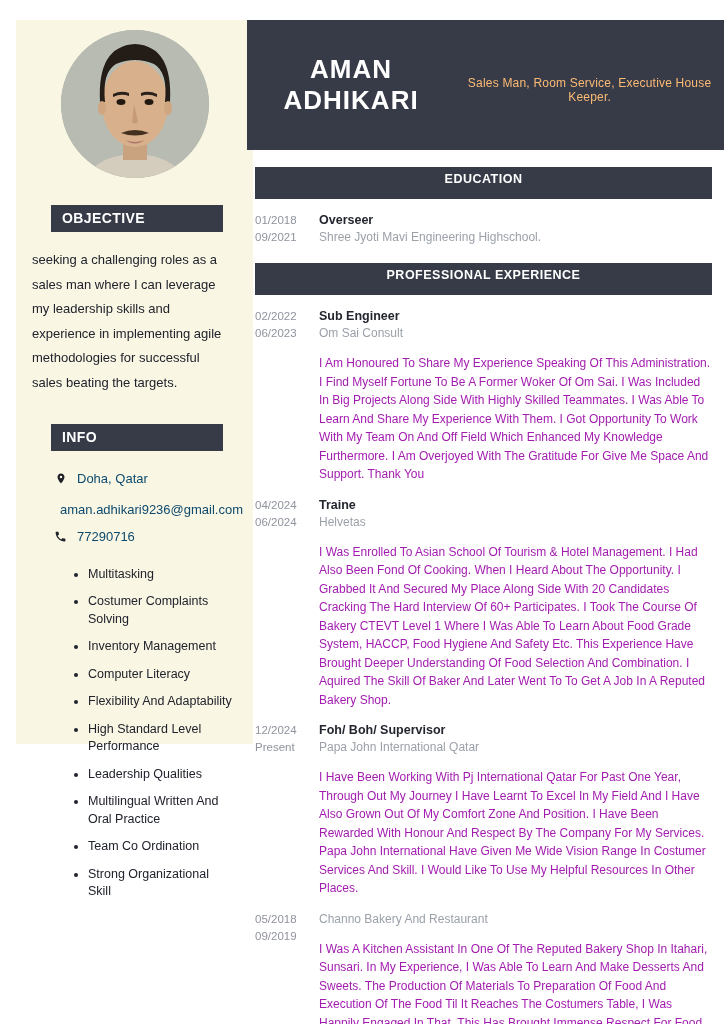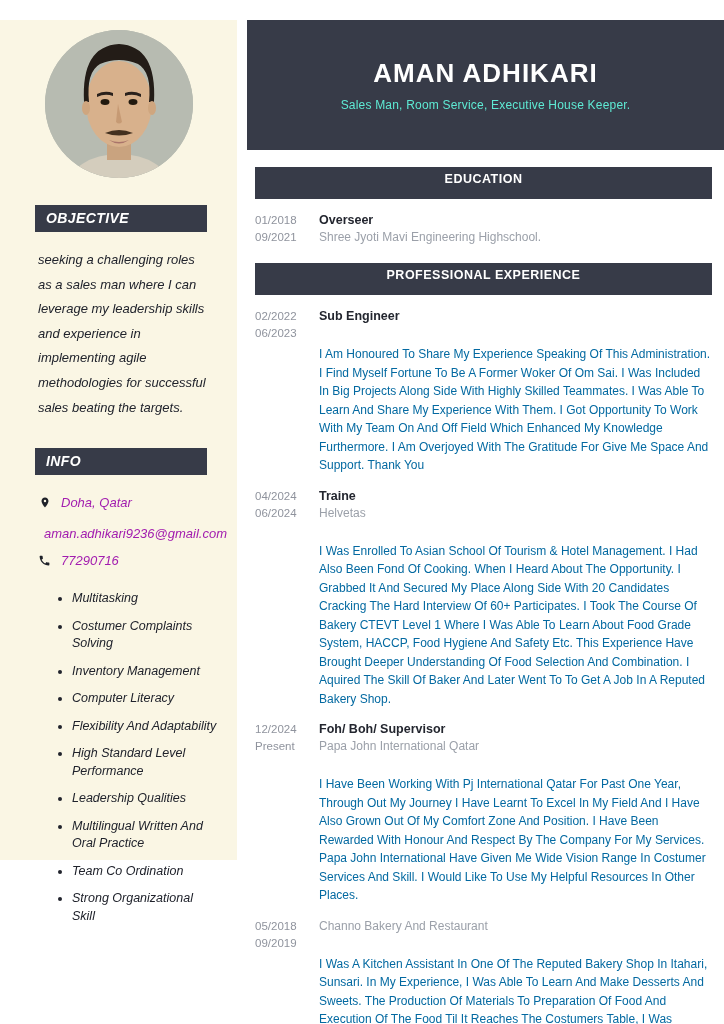--- a/index.html
+++ b/index.html
@@ -13,24 +13,23 @@
   .page {
     position: relative;
     width: 724px; height: 1024px;
     background: #ffffff;
     overflow: hidden;
   }
 
   
   .sidebar {
     position: absolute;
-    left: 0; top: 20px;
-    width: 237px; height: 840px;
+    left: 16px; top: 20px;
+    width: 237px; height: 724px;
     background: #faf6e4;
-    font-style: italic;
   }
   .avatar {
     width: 148px; height: 148px;
     border-radius: 50%;
     overflow: hidden;
     margin: 10px auto 0 auto;
     background: #b7bbb1;
   }
   .avatar svg { display: block; width: 148px; height: 148px; }
 
@@ -44,32 +43,32 @@
     padding-left: 11px;
     font-size: 14px;
     font-weight: bold;
     letter-spacing: 0.4px;
   }
   .side-header.objective { margin-top: 27px; }
   .side-header.info      { margin-top: 28px; }
   .side-header.skills    { margin-top: 26px; }
 
   .objective-text {
-    margin: 16px 28px 0 38px;
+    margin: 16px 28px 0 16px;
     font-size: 13px;
     line-height: 24.6px;
     color: #20232c;
   }
 
   .info-list { margin: 20px 0 0 38px; }
   .info-item {
     display: flex;
     align-items: center;
     font-size: 13px;
-    color: #a21caf;
+    color: #0c4a6e;
     margin-bottom: 16px;
   }
   .info-item .icon {
     width: 13px; height: 15px;
     margin-right: 10px;
     display: inline-flex;
     align-items: center;
     justify-content: center;
     flex: 0 0 auto;
   }
@@ -92,34 +91,33 @@
   .main {
     position: absolute;
     left: 247px; top: 20px;
     width: 477px;
   }
   .name-band {
     width: 477px; height: 130px;
     background: #373b48;
     color: #ffffff;
     display: flex;
-    flex-direction: column;
     align-items: center;
     justify-content: center;
     text-align: center;
   }
   .name-band h1 {
     font-size: 26px;
     font-weight: bold;
     letter-spacing: 1px;
   }
   .name-band .subtitle {
     margin-top: 9px;
     font-size: 12px;
-    color: #5eead4;
+    color: #fdba74;
     letter-spacing: 0.2px;
   }
 
   .content { padding: 0 12px 0 8px; }
 
   .section-bar {
     background: #373b48;
     color: #ffffff;
     height: 32px;
     line-height: 25px;
@@ -144,24 +142,24 @@
     font-weight: bold;
     color: #23262f;
     line-height: 17px;
   }
   .entry .entry-org {
     font-size: 12px;
     color: #9ba0a9;
     line-height: 17px;
   }
   .entry .entry-desc {
-    margin-top: 20px;
+    margin-top: 12px;
     font-size: 12px;
     line-height: 18.5px;
-    color: #0369a1;
+    color: #a21caf;
   }
 </style>
 </head>
 <body>
 
 <div class="page">
 
   <aside class="sidebar">
 
     <div class="avatar">
@@ -251,20 +249,21 @@
 
       <div class="section-bar">PROFESSIONAL EXPERIENCE</div>
 
       <div class="entry">
         <div class="dates">
           <div>02/2022</div>
           <div>06/2023</div>
         </div>
         <div class="entry-body">
           <div class="entry-title">Sub Engineer</div>
+          <div class="entry-org">Om Sai Consult</div>
           <p class="entry-desc">I Am Honoured To Share My Experience Speaking Of This Administration. I Find Myself Fortune To Be A Former Woker Of Om Sai. I Was Included In Big Projects Along Side With Highly Skilled Teammates. I Was Able To Learn And Share My Experience With Them. I Got Opportunity To Work With My Team On And Off Field Which Enhanced My Knowledge Furthermore. I Am Overjoyed With The Gratitude For Give Me Space And Support. Thank You</p>
         </div>
       </div>
 
       <div class="entry">
         <div class="dates">
           <div>04/2024</div>
           <div>06/2024</div>
         </div>
         <div class="entry-body">

